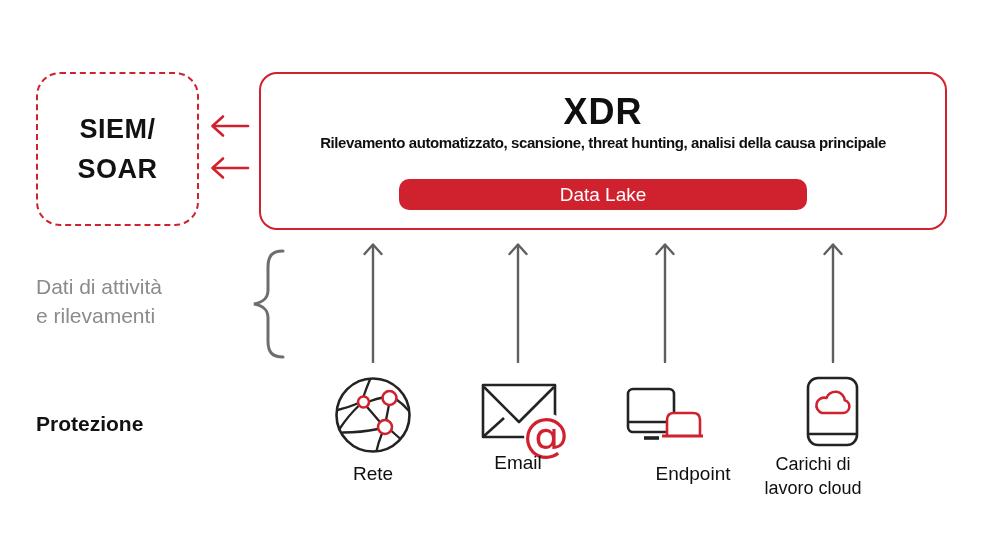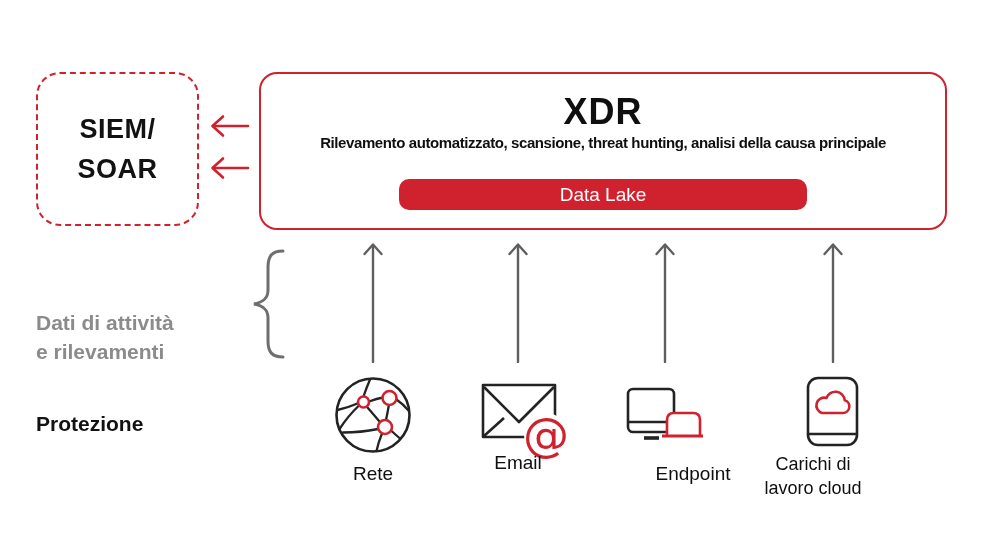--- a/index.html
+++ b/index.html
@@ -21,21 +21,21 @@
     border:2px solid #d0212e;border-radius:18px;text-align:center;padding-top:17px;
     background:#fff;
   }
   .xdr-title{font-size:36px;font-weight:bold;line-height:42px;letter-spacing:1px;color:#0f0f0f;}
   .xdr-subtitle{font-size:15px;font-weight:bold;letter-spacing:-0.4px;line-height:20px;color:#0f0f0f;white-space:nowrap;}
   .data-lake{
     margin:26px auto 0;width:408px;height:31px;background:#d0212e;border-radius:10px;
     color:#ffffff;font-size:19px;font-weight:normal;line-height:31px;text-align:center;
   }
   
-  .activity-label{left:36px;top:272px;font-size:21px;font-weight:bold;line-height:29px;color:#8b8b8b;margin-top:36px;}
+  .activity-label{left:36px;top:272px;font-size:21px;font-weight:normal;line-height:29px;color:#8b8b8b;}
   .protection-label{left:36px;top:412px;font-size:21px;font-weight:bold;color:#121212;}
   
   .src-label{font-size:19px;font-weight:normal;color:#0f0f0f;text-align:center;}
   .src-label.small{font-size:18px;line-height:24px;}
   svg{display:block;}
 </style>
 </head>
 <body>
 
 <div class="stage">

